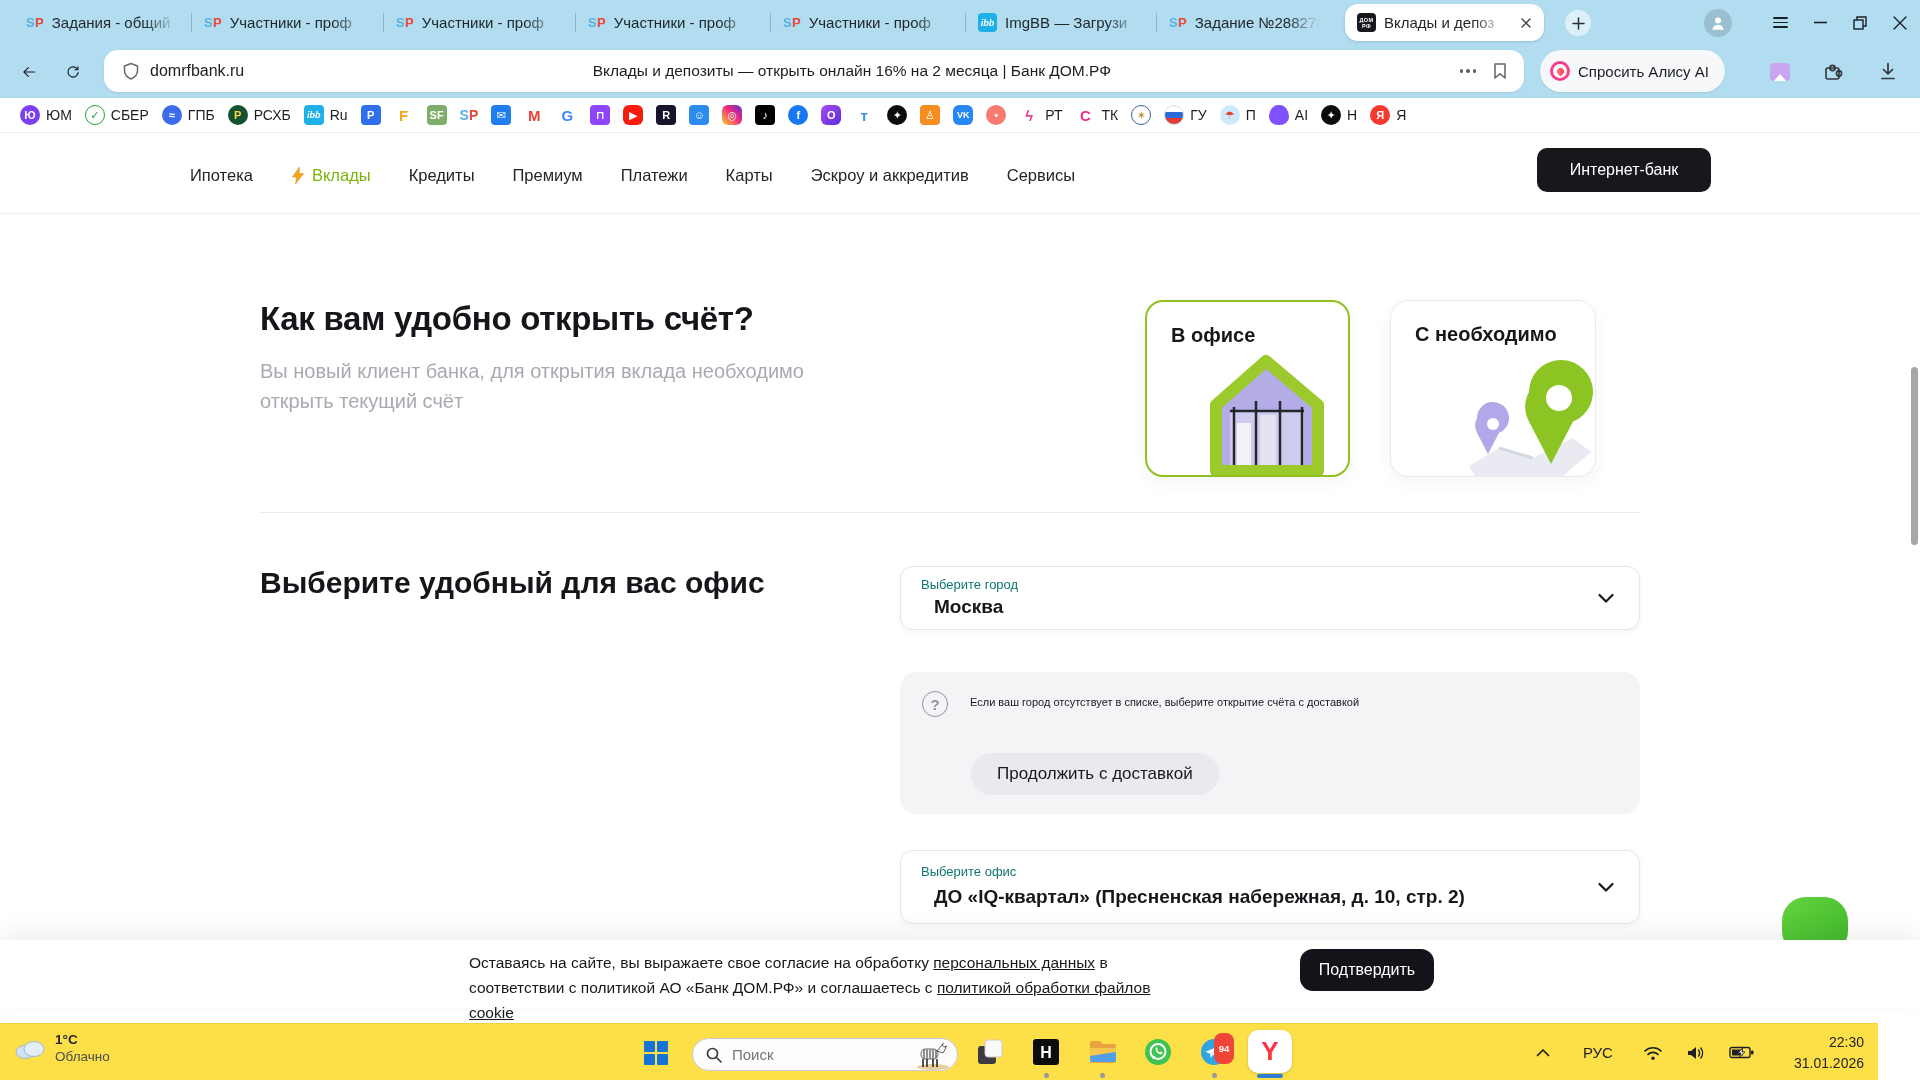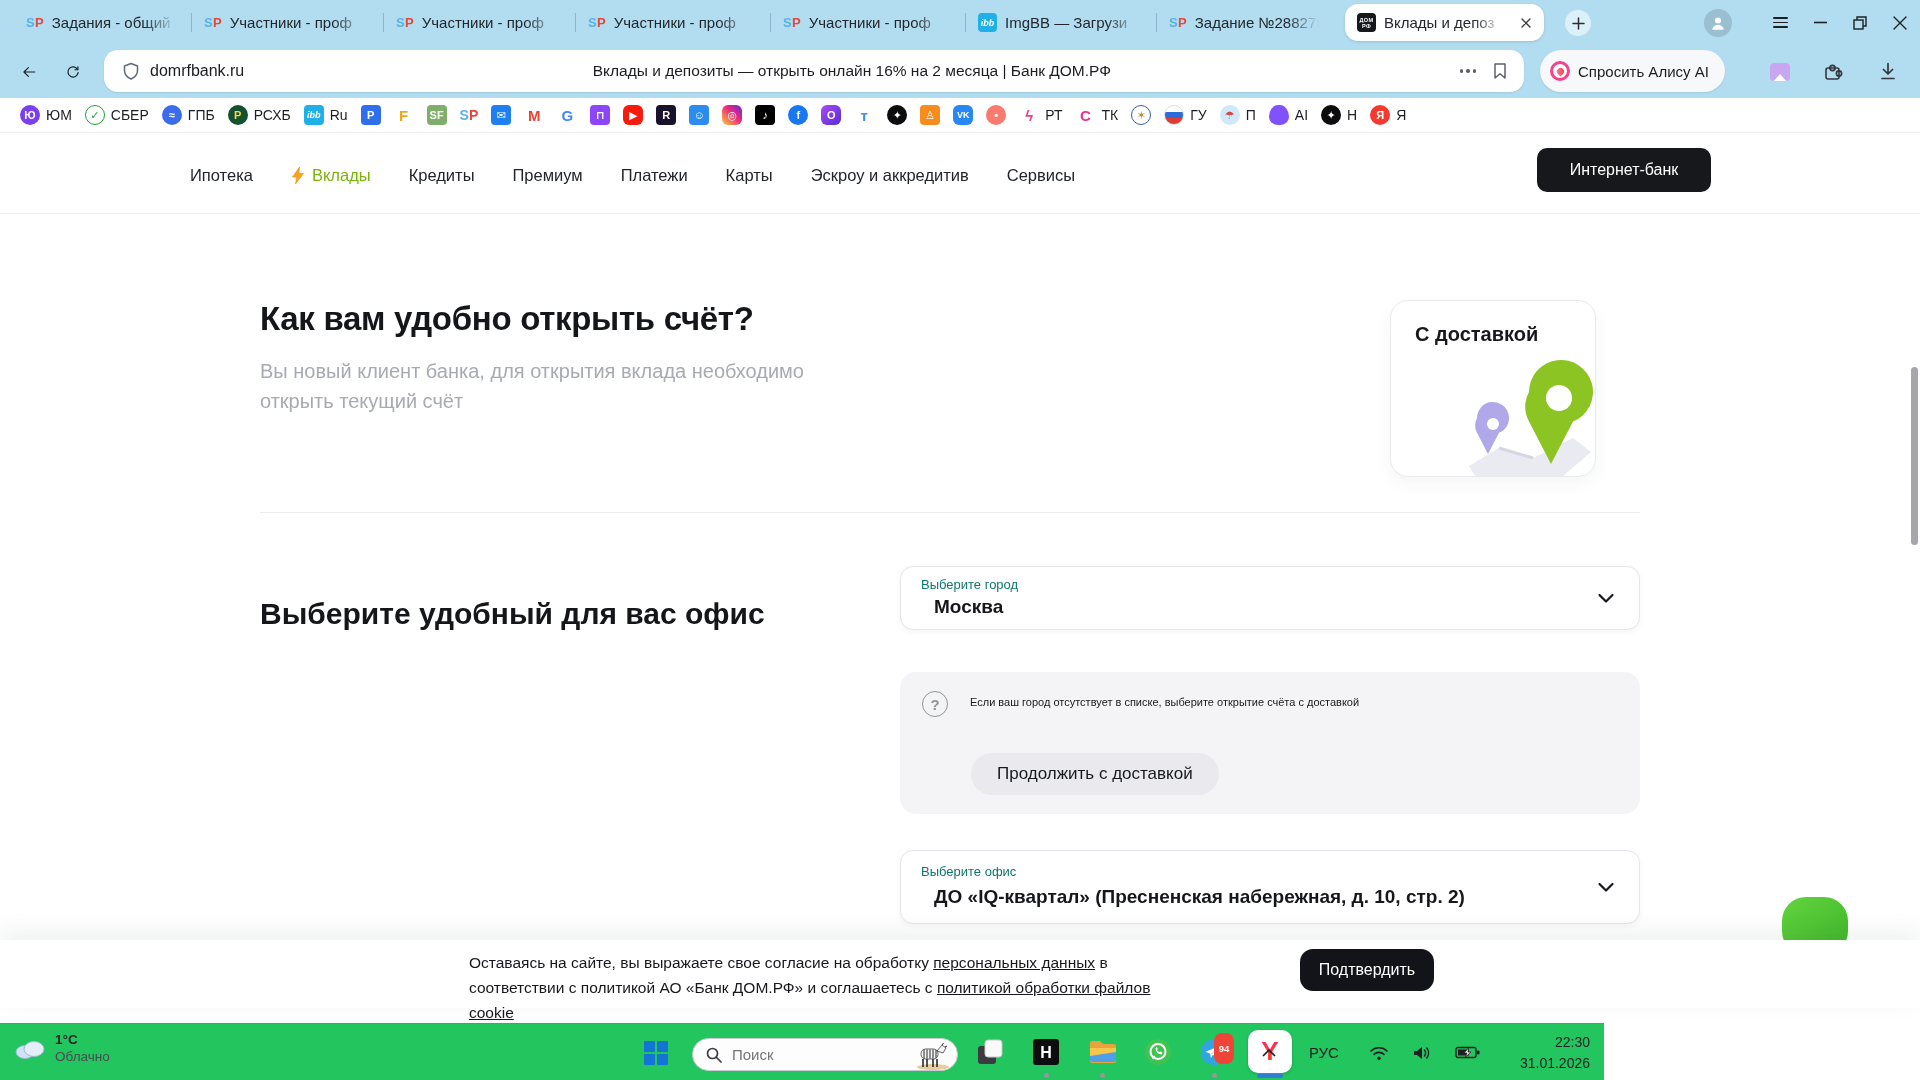--- a/index.html
+++ b/index.html
@@ -66,21 +66,21 @@
 
   .h1{position:absolute;left:260px;top:166px;font-size:33px;font-weight:700;color:#14161a;letter-spacing:-.3px;}
   .sub{position:absolute;left:260px;top:222px;width:620px;font-size:20px;line-height:30px;color:#a7abb1;}
 
   .card{position:absolute;top:166px;height:177px;background:#fff;border:1px solid #e8eaed;border-radius:18px;box-sizing:border-box;overflow:hidden;cursor:pointer;box-shadow:0 6px 16px rgba(40,50,60,.05);}
   .card.selected{border:2px solid #92c11f;}
   .card-title{padding:22px 0 0 24px;font-size:20px;font-weight:600;color:#16181c;}
   .card-illus{position:absolute;right:0;bottom:0;}
 
   .section-divider{position:absolute;left:260px;top:378px;width:1380px;height:1px;background:#e9ebee;}
-  .h2{position:absolute;left:260px;top:432px;font-size:30px;font-weight:700;color:#14161a;margin-top:31px;}
+  .h2{position:absolute;left:260px;top:432px;font-size:30px;font-weight:700;color:#14161a;}
 
   .select{position:absolute;left:900px;width:740px;background:#fff;border:1px solid #e3e6ea;border-radius:13px;box-sizing:border-box;box-shadow:0 2px 6px rgba(30,40,50,.05);cursor:pointer;}
   .sel-label{position:absolute;left:20px;font-size:13px;color:#0f766e;}
   .sel-value{position:absolute;left:20px;font-size:19px;font-weight:600;color:#15171b;white-space:nowrap;margin-left:13px;}
   .sel-chev{position:absolute;right:22px;top:50%;transform:translateY(-50%);}
   #citySel{top:432px;height:64px;}
   #citySel .sel-label{top:10px;} #citySel .sel-value{top:29px;}
   #officeSel{top:716px;height:74px;}
   #officeSel .sel-label{top:13px;} #officeSel .sel-value{top:35px;}
 
@@ -91,21 +91,21 @@
 
   .chat-fab{position:absolute;left:1782px;top:763px;width:66px;height:58px;border-radius:24px;background:linear-gradient(140deg,#63d43e,#3eb52b);z-index:1;border:none;cursor:pointer;}
   .cookiebar{position:absolute;left:0;top:806px;width:1920px;height:68px;background:#fff;box-shadow:0 -8px 24px rgba(30,40,50,.07);z-index:2;}
   .cookie-text{position:absolute;left:469px;top:10px;width:720px;font-size:15.5px;line-height:25px;color:#16181c;}
   .cookie-text a{color:#16181c;text-decoration:underline;cursor:pointer;}
   .cookie-btn{position:absolute;left:1300px;top:9px;width:134px;height:42px;border:none;border-radius:13px;background:#121419;color:#fff;font-size:16px;font-family:inherit;cursor:pointer;}
 
   .scroll-thumb{position:absolute;left:1911px;top:233px;width:7px;height:178px;background:#a6a6ab;border-radius:4px;z-index:3;cursor:pointer;}
 
   
-  .taskbar{position:absolute;left:0;top:1023px;width:1604px;height:57px;background:#22c55e;border-top:1px solid rgba(0,0,0,.05);}
+  .taskbar{position:absolute;left:0;top:1023px;width:1878px;height:57px;background:#fde047;border-top:1px solid rgba(0,0,0,.05);}
   .weather{position:absolute;left:12px;top:7px;display:flex;align-items:center;gap:7px;cursor:pointer;}
   .wx-t{font-size:13.5px;font-weight:700;color:#26262b;line-height:17px;}
   .wx-c{font-size:13.5px;color:#4c4c52;line-height:17px;}
   .start{position:absolute;left:644px;top:17px;width:24px;height:24px;display:grid;grid-template-columns:11px 11px;grid-gap:2px;cursor:pointer;}
   .start i{width:11px;height:11px;background:#1374d6;border-radius:1px;}
   .searchbox{position:absolute;left:692px;top:14px;width:266px;height:33px;background:#fdfdfe;border:1px solid #ccc8d6;border-radius:17px;box-sizing:border-box;display:flex;align-items:center;overflow:hidden;cursor:text;}
   .searchbox input{border:none;outline:none;background:none;font-size:15px;color:#3c3c43;width:150px;font-family:inherit;}
   .zebra{margin-left:auto;margin-right:4px;}
   .tk-ic{position:absolute;top:14px;width:28px;height:28px;border:none;background:none;padding:0;cursor:pointer;}
   .run-dot{position:absolute;top:49px;width:5px;height:5px;border-radius:50%;background:#97979c;}
@@ -405,23 +405,36 @@
           <span>Сервисы</span>
         </span>
       </div>
     <button class="ibank">Интернет-банк</button>
     <div class="nav-underline"></div>
 
     <div class="h1">Как вам удобно открыть счёт?</div>
     <div class="sub">Вы новый клиент банка, для открытия вклада необходимо открыть текущий счёт</div>
 
 
+    <div class="card selected" style="left:1145px;width:205px">
+      <div class="card-title">В офисе</div>
+      <div class="card-illus" style="right:18px">
+        <svg width="126" height="122" viewBox="0 0 126 122">
+          <path d="M12 52 62 8l52 44v66H12Z" fill="#b3ace6" stroke="#9cc92c" stroke-width="12" stroke-linejoin="round"></path>
+          <rect x="26" y="58" width="74" height="54" fill="#cfcbef"></rect>
+          <path d="M30 54v58M52 48v64M76 48v64M98 54v58" stroke="#23262b" stroke-width="2.5"></path>
+          <rect x="33" y="70" width="14" height="42" fill="#f2f1f8"></rect>
+          <rect x="56" y="62" width="16" height="50" fill="#e4e2f2"></rect>
+          <path d="M26 58h74" stroke="#23262b" stroke-width="2.5"></path>
+        </svg>
+      </div>
+    </div>
 
     <div class="card" style="left:1390px;width:206px">
-      <div class="card-title">С доставкой</div>
+      <div class="card-title">С необходимо</div>
       <div class="card-illus">
         <svg width="140" height="122" viewBox="0 0 140 122">
           <path d="M14 112l30-18 34 10 40-20 18 14-28 24H20Z" fill="#e9eaf2"></path>
           <path d="M44 94l34 10" stroke="#d4d6e2" stroke-width="3"></path>
           <path d="M38 56a16 16 0 1 1 22 14.8L49 92 38 70.8A16 16 0 0 1 38 56Z" fill="#b0a8e8" transform="translate(-16 8)"></path>
           <circle cx="38" cy="70" r="6" fill="#fff"></circle>
           <path d="M74 38a32 32 0 1 1 44 29.6L96 110 74 67.6A32 32 0 0 1 74 38Z" fill="#8cc523"></path>
           <circle cx="104" cy="44" r="13" fill="#fff"></circle>
         </svg>
       </div>

